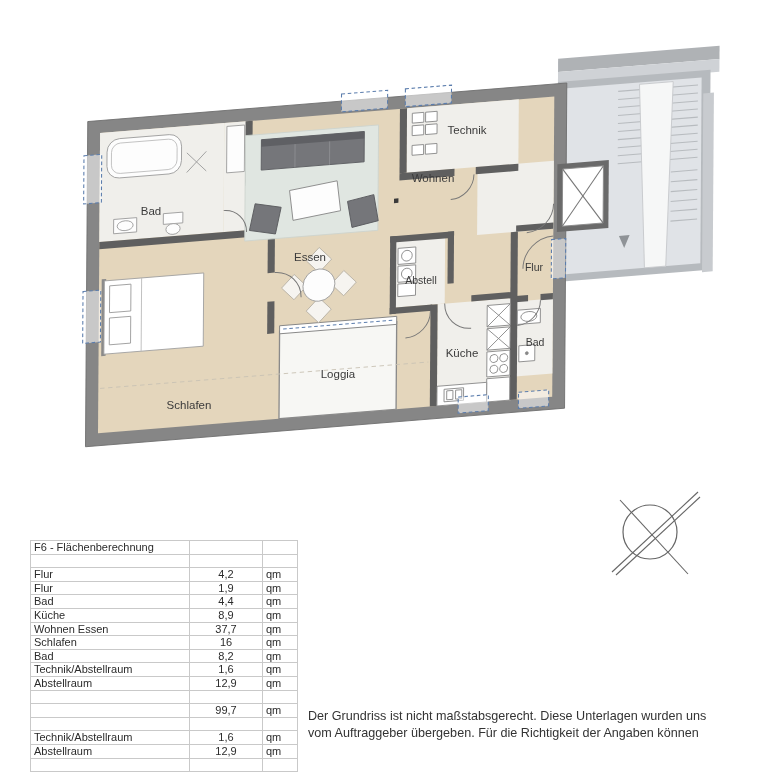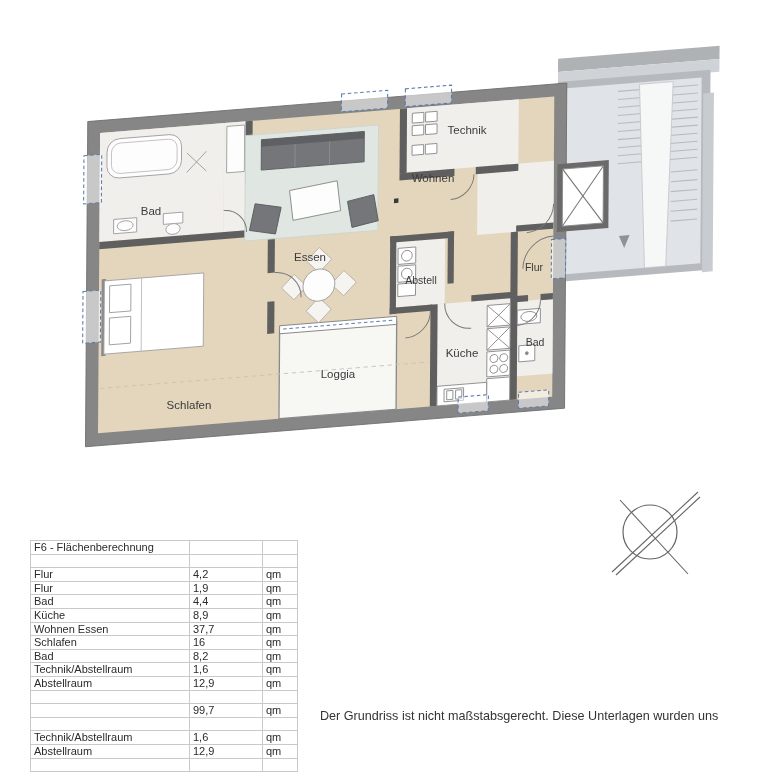--- a/index.html
+++ b/index.html
@@ -7,23 +7,23 @@
        font-family:"Liberation Sans",sans-serif;color:#2e2e2e;}
   #plan-wrap{position:absolute;left:0;top:0;width:776px;height:500px;}
   .lbl{font-family:"Liberation Sans",sans-serif;font-size:11.5px;fill:#3b3b3b;}
   .lbl-sm{font-size:10.5px;}
   #area-table{position:absolute;left:30px;top:540px;width:258px;
               border-collapse:collapse;table-layout:fixed;
               font-size:11px;color:#2b2b2b;}
   #area-table td{border:1px solid #c9c9c9;height:12.6px;line-height:12.6px;
                  padding:0 3px;white-space:nowrap;overflow:hidden;}
   #area-table td.c-label{width:152px;text-align:left;}
-  #area-table td.c-value{width:66px;text-align:left;}
+  #area-table td.c-value{width:66px;text-align:center;}
   #area-table td.c-unit{width:28px;text-align:left;}
-  #disclaimer{position:absolute;left:320px;top:708px;width:452px;
+  #disclaimer{position:absolute;left:308px;top:708px;width:452px;
               font-size:12.6px;line-height:1.34;color:#333333;}
   #north{position:absolute;left:594px;top:476px;width:116px;height:112px;}
 </style>
 </head>
 <body>
 
 <div id="plan-wrap">
 <svg width="776" height="500" viewBox="0 0 776 500">
 
   <g transform="translate(100,90) rotate(-4.6 320 165) skewX(-5) scale(0.89)">
@@ -313,13 +313,14 @@
 
 <svg id="north" viewBox="0 0 116 112">
   <circle cx="56" cy="56" r="27" fill="none" stroke="#666666" stroke-width="1.2"></circle>
   <line x1="18" y1="96" x2="104" y2="16" stroke="#666666" stroke-width="1.1"></line>
   <line x1="22" y1="99" x2="106" y2="21" stroke="#666666" stroke-width="1.1"></line>
   <line x1="26" y1="24" x2="94" y2="98" stroke="#666666" stroke-width="1.1"></line>
 </svg>
 
 <div id="disclaimer">
   <div>Der Grundriss ist nicht maßstabsgerecht. Diese Unterlagen wurden uns</div>
+  <div>vom Auftraggeber übergeben. Für die Richtigkeit der Angaben können</div>
 </div>
 
 </body></html>

